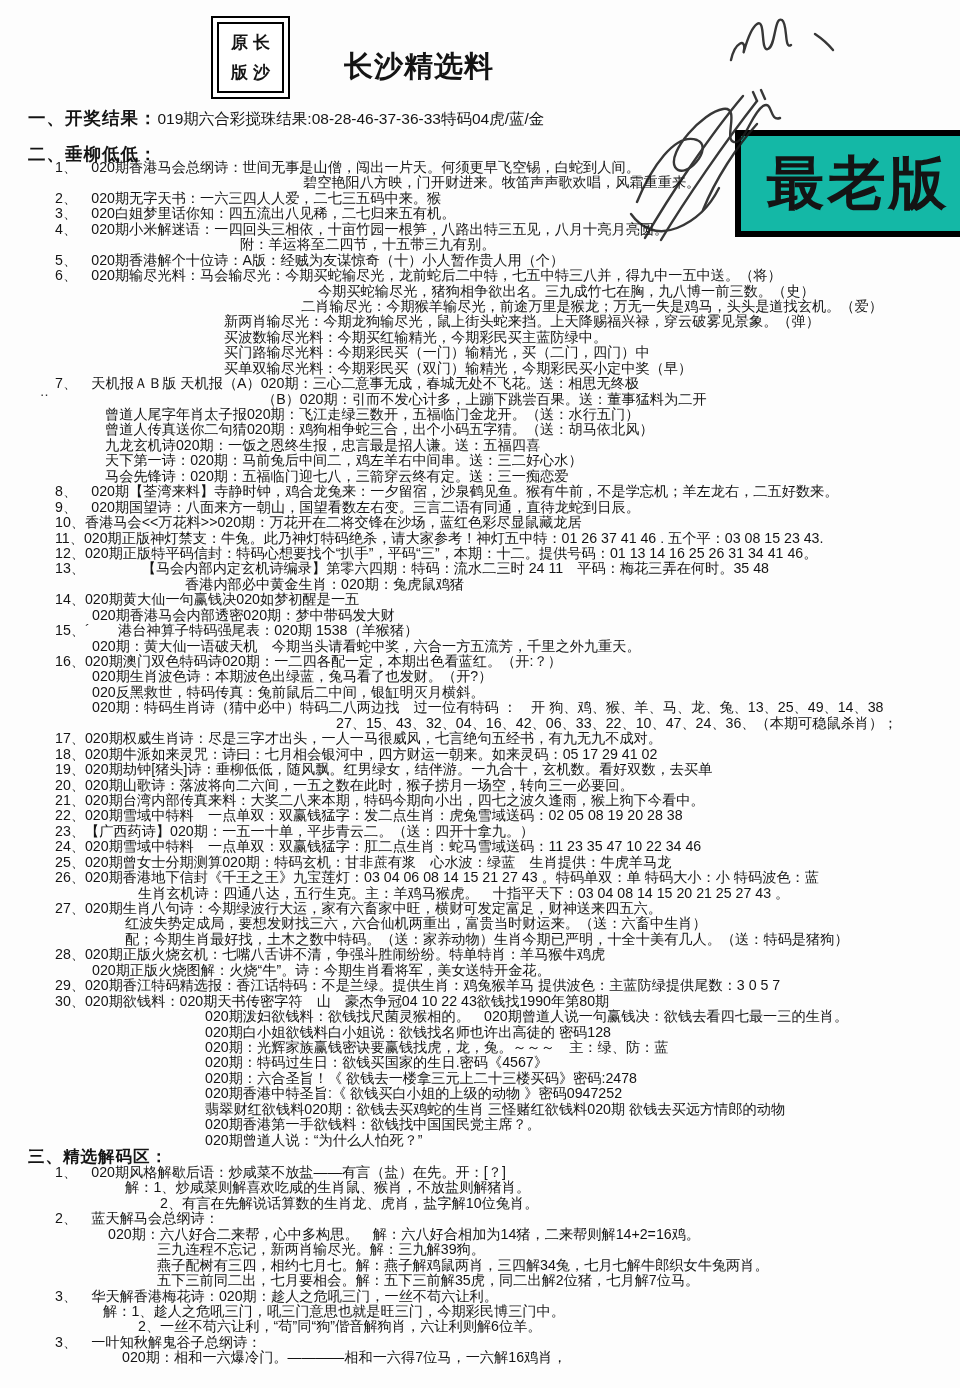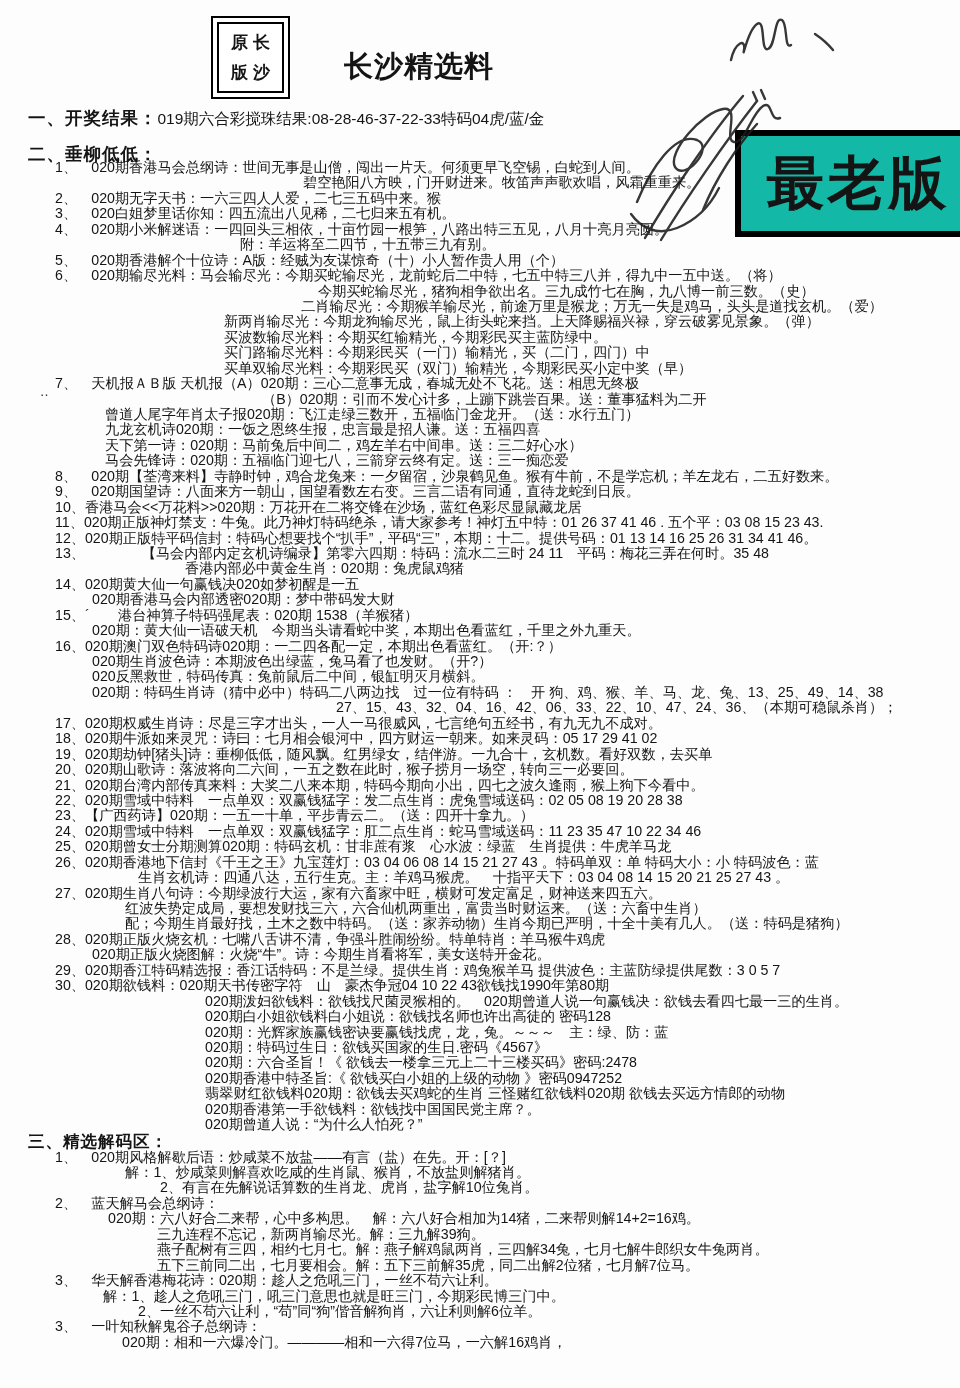--- a/index.html
+++ b/index.html
@@ -52,21 +52,21 @@
       <path d="M168,92 l4,9 M176,90 l4,9"></path>
       <path d="M52,202 C66,168 90,132 112,140 C130,147 100,182 90,167 C82,152 118,112 138,109 C156,106 138,140 149,142 C160,144 166,114 178,106 C188,100 184,122 195,118"></path>
       <path d="M60,238 C85,195 125,135 158,96"></path>
       <path d="M76,240 C100,200 140,142 172,101"></path>
       <path d="M46,214 C56,228 72,236 92,228 C112,220 126,204 134,188"></path>
       <path d="M118,210 C130,180 152,146 172,124"></path>
     </g>
   </svg>
 
   <div class="sec1">
-    <b>一、开奖结果：</b><span>019期六合彩搅珠结果:08-28-46-37-22-33特码04虎/蓝/金</span>
+    <b>一、开奖结果：</b><span>019期六合彩搅珠结果:08-28-46-37-36-33特码04虎/蓝/金</span>
   </div>
 
   <div class="sec2">二、垂柳低低：</div>
 
   <div class="flow">
     <div id="dataLines">
         <div class="line" style="padding-left: 55px;">1、　020期香港马会总纲诗：世间无事是山僧，闯出一片天。何须更早飞空锡，白蛇到人间。</div>
         <div class="line" style="padding-left: 268px; margin-left: 35px;">碧空艳阳八方映，门开财进来。牧笛声声歌欢唱，风霜重重来。</div>
         <div class="line" style="padding-left: 55px;">2、　020期无字天书：一六三四人人爱，二七三五码中来。猴</div>
         <div class="line" style="padding-left: 55px;">3、　020白姐梦里话你知：四五流出八见稀，二七归来五有机。</div>
@@ -76,34 +76,35 @@
         <div class="line" style="padding-left: 55px;">6、　020期输尽光料：马会输尽光：今期买蛇输尽光，龙前蛇后二中特，七五中特三八并，得九中一五中送。（将）</div>
         <div class="line" style="padding-left: 318px;">今期买蛇输尽光，猪狗相争欲出名。三九成竹七在胸，九八博一前三数。（史）</div>
         <div class="line" style="padding-left: 224px; text-align: center;">二肖输尽光：今期猴羊输尽光，前途万里是猴龙；万无一失是鸡马，头头是道找玄机。（爱）</div>
         <div class="line" style="padding-left: 224px;">新两肖输尽光：今期龙狗输尽光，鼠上街头蛇来挡。上天降赐福兴禄，穿云破雾见景象。（弹）</div>
         <div class="line" style="padding-left: 224px;">买波数输尽光料：今期买红输精光，今期彩民买主蓝防绿中。</div>
         <div class="line" style="padding-left: 224px;">买门路输尽光料：今期彩民买（一门）输精光，买（二门，四门）中</div>
         <div class="line" style="padding-left: 224px;">买单双输尽光料：今期彩民买（双门）输精光，今期彩民买小定中奖（早）</div>
         <div class="line" style="padding-left: 55px;">7、　天机报ＡＢ版 天机报（A）020期：三心二意事无成，春城无处不飞花。送：相思无终极</div>
         <div class="line" style="padding-left: 262px;">（B）020期：引而不发心计多，上蹦下跳尝百果。送：董事猛料为二开</div>
         <div class="line" style="padding-left: 105px;">曾道人尾字年肖太子报020期：飞江走绿三数开，五福临门金龙开。（送：水行五门）</div>
+        <div class="line" style="padding-left: 105px;">曾道人传真送你二句猜020期：鸡狗相争蛇三合，出个小码五字猜。（送：胡马依北风）</div>
         <div class="line" style="padding-left: 105px;">九龙玄机诗020期：一饭之恩终生报，忠言最是招人谦。送：五福四喜</div>
         <div class="line" style="padding-left: 105px;">天下第一诗：020期：马前兔后中间二，鸡左羊右中间串。送：三二好心水）</div>
         <div class="line" style="padding-left: 105px;">马会先锋诗：020期：五福临门迎七八，三箭穿云终有定。送：三一痴恋爱</div>
         <div class="line" style="padding-left: 55px;">8、　020期【荃湾来料】寺静时钟，鸡合龙兔来：一夕留宿，沙泉鹤见鱼。猴有牛前，不是学忘机；羊左龙右，二五好数来。</div>
         <div class="line" style="padding-left: 55px;">9、　020期国望诗：八面来方一朝山，国望看数左右变。三言二语有同通，直待龙蛇到日辰。</div>
         <div class="line" style="padding-left: 55px;">10、香港马会&lt;&lt;万花料&gt;&gt;020期：万花开在二将交锋在沙场，蓝红色彩尽显鼠藏龙居</div>
         <div class="line" style="padding-left: 55px;">11、020期正版神灯禁支：牛兔。此乃神灯特码绝杀，请大家参考！神灯五中特：01 26 37 41 46 . 五个平：03 08 15 23 43.</div>
         <div class="line" style="padding-left: 55px;">12、020期正版特平码信封：特码心想要找个“扒手”，平码“三”，本期：十二。提供号码：01 13 14 16 25 26 31 34 41 46。</div>
         <div class="line" style="padding-left: 55px;">13、　　　　【马会内部内定玄机诗编录】第零六四期：特码：流水二三时 24 11　平码：梅花三弄在何时。35 48</div>
         <div class="line" style="padding-left: 185px;">香港内部必中黄金生肖：020期：兔虎鼠鸡猪</div>
         <div class="line" style="padding-left: 55px;">14、020期黄大仙一句赢钱决020如梦初醒是一五</div>
         <div class="line" style="padding-left: 92px;">020期香港马会内部透密020期：梦中带码发大财</div>
         <div class="line" style="padding-left: 55px;">15、´　　港台神算子特码强尾表：020期 1538（羊猴猪）</div>
-        <div class="line" style="padding-left: 92px;">020期：黄大仙一语破天机　今期当头请看蛇中奖，本期出色看蓝红，千里之外九重天。</div>
+        <div class="line" style="padding-left: 92px;">020期：黄大仙一语破天机　今期当头请看蛇中奖，六合一方五流芳，千里之外九重天。</div>
         <div class="line" style="padding-left: 55px;">16、020期澳门双色特码诗020期：一二四各配一定，本期出色看蓝红。（开:？）</div>
         <div class="line" style="padding-left: 92px;">020期生肖波色诗：本期波色出绿蓝，兔马看了也发财。（开?）</div>
         <div class="line" style="padding-left: 92px;">020反黑救世，特码传真：兔前鼠后二中间，银缸明灭月横斜。</div>
         <div class="line" style="padding-left: 92px;">020期：特码生肖诗（猜中必中）特码二八两边找　过一位有特码 ：　开 狗、鸡、猴、羊、马、龙、兔、13、25、49、14、38</div>
         <div class="line" style="padding-left: 336px;">27、15、43、32、04、16、42、06、33、22、10、47、24、36、（本期可稳鼠杀肖）；</div>
         <div class="line" style="padding-left: 55px;">17、020期权威生肖诗：尽是三字才出头，一人一马很威风，七言绝句五经书，有九无九不成对。</div>
         <div class="line" style="padding-left: 55px;">18、020期牛派如来灵咒：诗曰：七月相会银河中，四方财运一朝来。如来灵码：05 17 29 41 02</div>
         <div class="line" style="padding-left: 55px;">19、020期劫钟[猪头]诗：垂柳低低，随风飘。红男绿女，结伴游。一九合十，玄机数。看好双数，去买单</div>
         <div class="line" style="padding-left: 55px;">20、020期山歌诗：落波将向二六间，一五之数在此时，猴子捞月一场空，转向三一必要回。</div>
         <div class="line" style="padding-left: 55px;">21、020期台湾内部传真来料：大奖二八来本期，特码今期向小出，四七之波久逢雨，猴上狗下今看中。</div>

